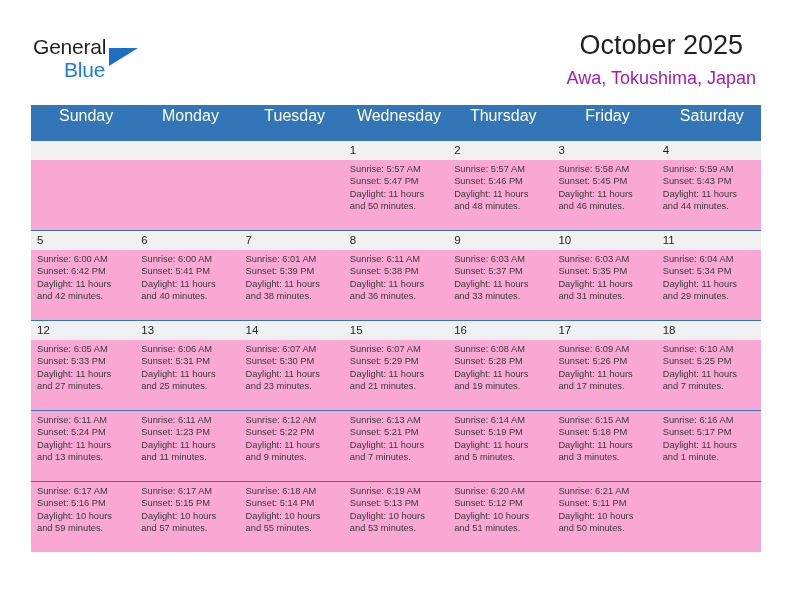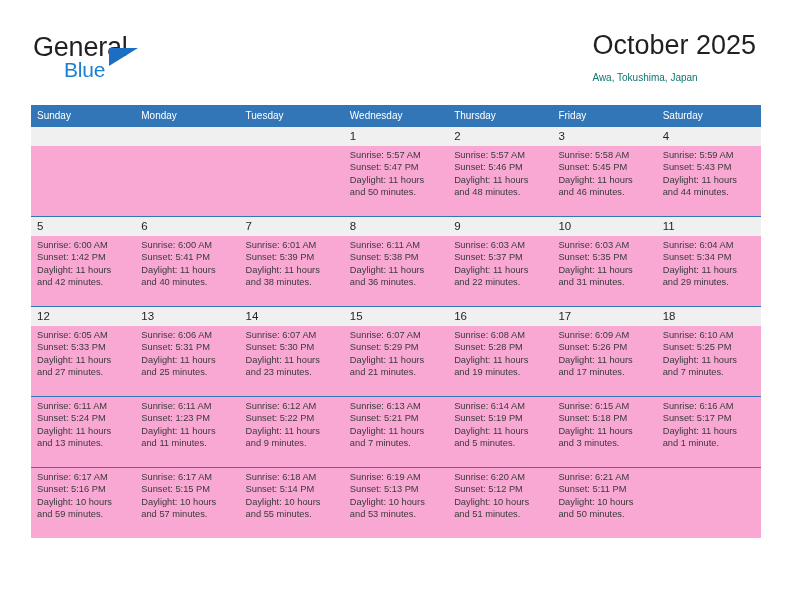--- a/index.html
+++ b/index.html
@@ -32,21 +32,21 @@
     position: absolute;
     left: 33px;
     top: 8px;
     width: 180px;
     height: 56px;
   }
   .brand-general {
     position: absolute;
     left: 0;
     top: 0;
-    font-size: 27px;
+    font-size: 21px;
     letter-spacing: -0.2px;
     color: #231f20;
     line-height: 22px;
     white-space: nowrap;
   }
   .brand-triangle {
     position: absolute;
     left: 76px;
     top: 12px;
     width: 0;
@@ -62,32 +62,32 @@
     letter-spacing: -0.2px;
     color: #1b7fd4;
     line-height: 22px;
     white-space: nowrap;
   }
 
   .title-block {
     position: absolute;
     right: 36px;
     top: 0;
-    text-align: left;
+    text-align: center;
   }
   .cal-title {
     font-size: 27px;
     font-weight: normal;
     color: #231f20;
     line-height: 34px;
     white-space: nowrap;
   }
   .cal-subtitle {
-    font-size: 10px;
-    color: #0f766e;
+    font-size: 18px;
+    color: #a21caf;
     line-height: 20px;
     margin-top: 6px;
     white-space: nowrap;
   }
 
   
   .calendar {
     position: absolute;
     left: 31px;
     top: 105px;
@@ -96,24 +96,24 @@
   table.cal {
     border-collapse: collapse;
     table-layout: fixed;
     width: 730px;
   }
   table.cal col { width: 104.2857px; }
 
   thead th {
     background: #3276b8;
     color: #ffffff;
-    font-size: 10px;
+    font-size: 16px;
     font-weight: normal;
-    text-align: left;
-    padding: 4px 0 5px 6px;
+    text-align: center;
+    padding: 4px 0 19px 6px;
     height: 11px;
     line-height: 13px;
   }
 
   tr.week-dates td {
     background: #f0f0f0;
     font-size: 11.5px;
     color: #231f20;
     padding: 3px 0 3px 6px;
     line-height: 13px;
@@ -237,21 +237,21 @@
           <td>6</td>
           <td>7</td>
           <td>8</td>
           <td>9</td>
           <td>10</td>
           <td>11</td>
         </tr>
         <tr class="week-body divider">
           <td>
             <span class="evt">Sunrise: 6:00 AM</span>
-            <span class="evt">Sunset: 1:42 PM</span>
+            <span class="evt">Sunset: 6:42 PM</span>
             <span class="evt">Daylight: 11 hours</span>
             <span class="evt">and 42 minutes.</span>
           </td>
           <td>
             <span class="evt">Sunrise: 6:00 AM</span>
             <span class="evt">Sunset: 5:41 PM</span>
             <span class="evt">Daylight: 11 hours</span>
             <span class="evt">and 40 minutes.</span>
           </td>
           <td>
@@ -263,21 +263,21 @@
           <td>
             <span class="evt">Sunrise: 6:11 AM</span>
             <span class="evt">Sunset: 5:38 PM</span>
             <span class="evt">Daylight: 11 hours</span>
             <span class="evt">and 36 minutes.</span>
           </td>
           <td>
             <span class="evt">Sunrise: 6:03 AM</span>
             <span class="evt">Sunset: 5:37 PM</span>
             <span class="evt">Daylight: 11 hours</span>
-            <span class="evt">and 22 minutes.</span>
+            <span class="evt">and 33 minutes.</span>
           </td>
           <td>
             <span class="evt">Sunrise: 6:03 AM</span>
             <span class="evt">Sunset: 5:35 PM</span>
             <span class="evt">Daylight: 11 hours</span>
             <span class="evt">and 31 minutes.</span>
           </td>
           <td>
             <span class="evt">Sunrise: 6:04 AM</span>
             <span class="evt">Sunset: 5:34 PM</span>

